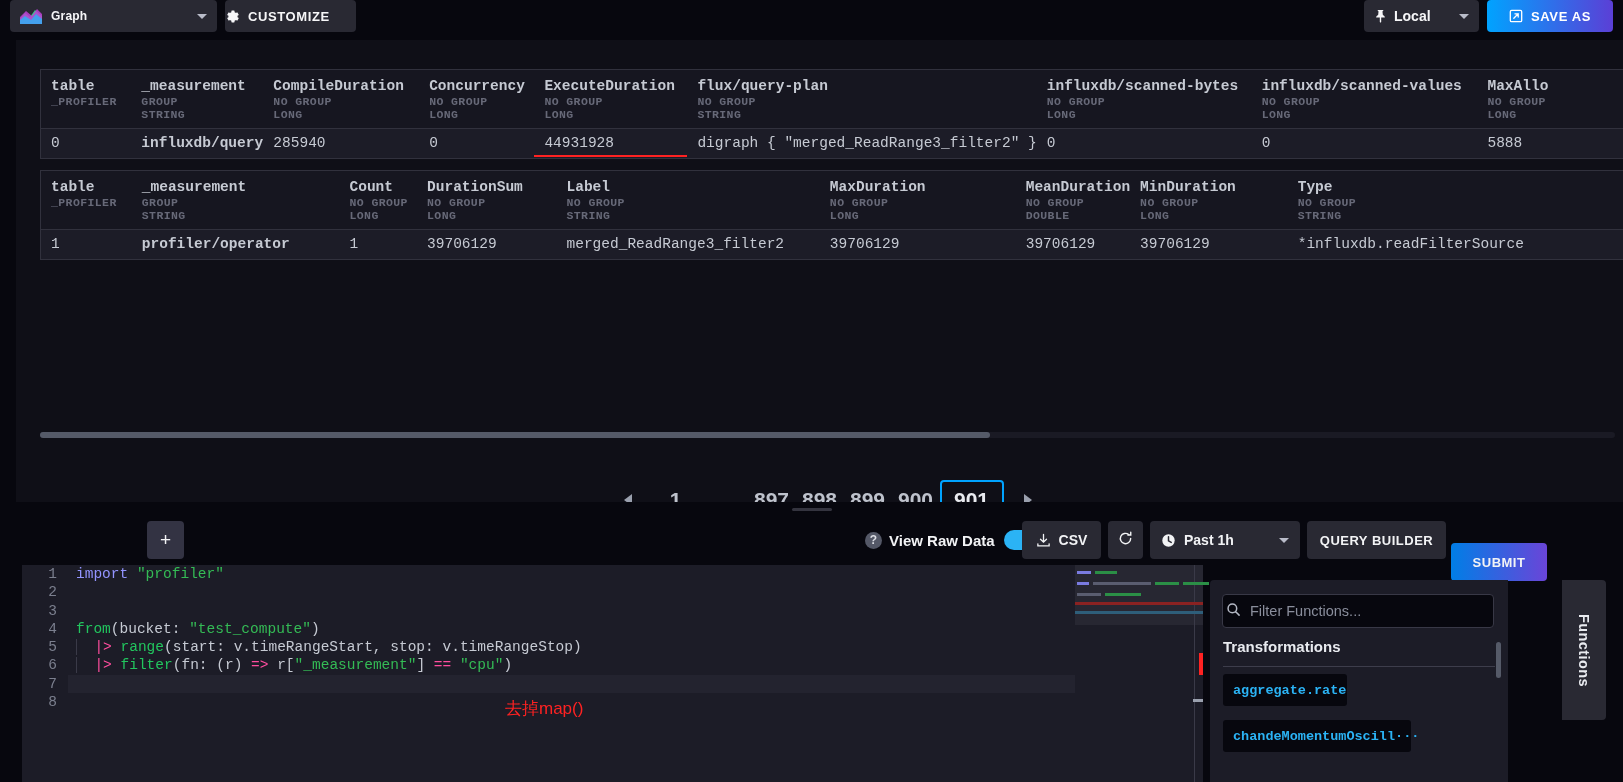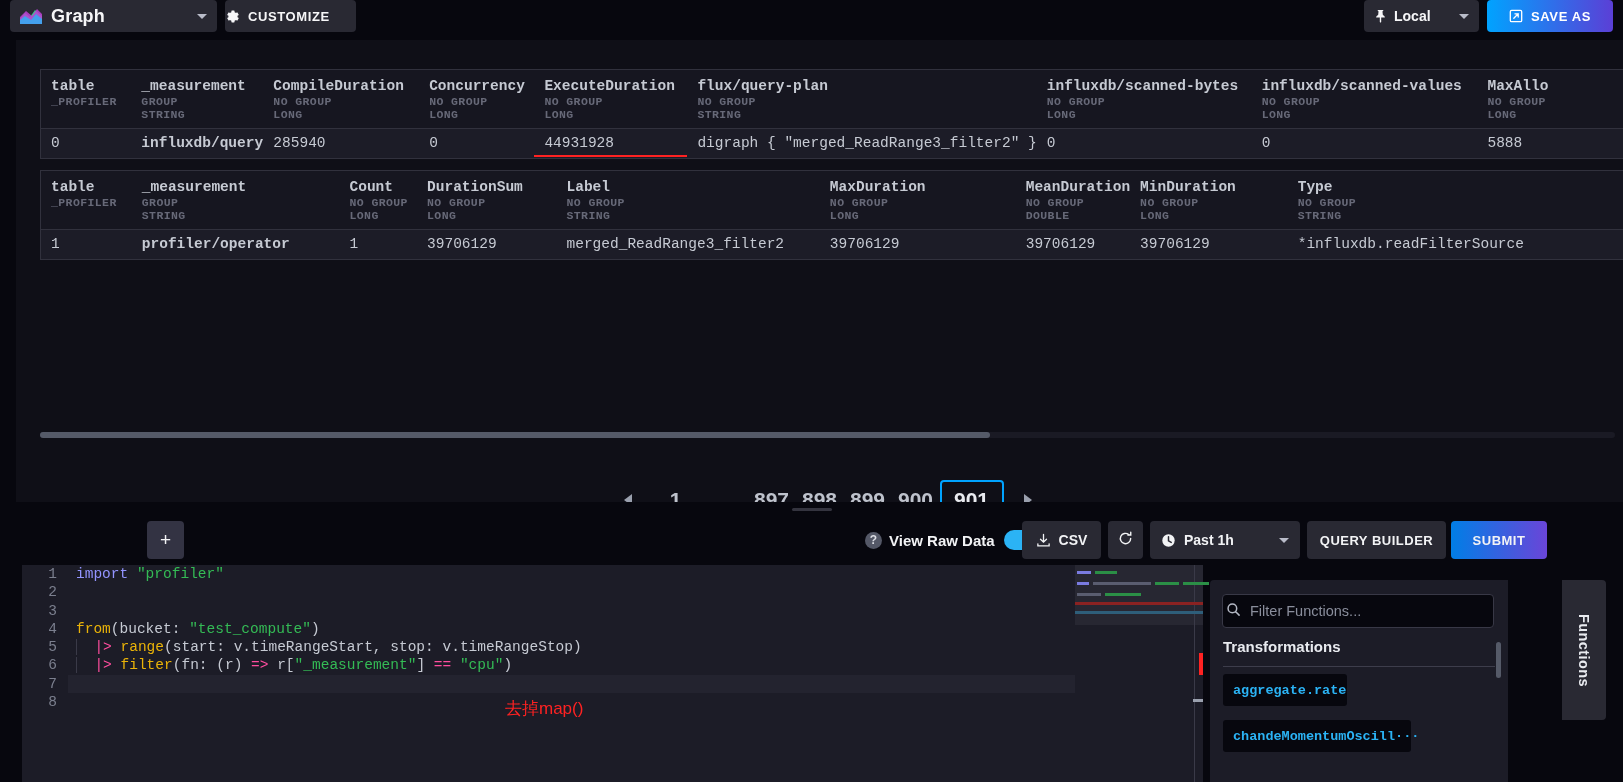--- a/index.html
+++ b/index.html
@@ -19,21 +19,21 @@
   .viz-dropdown {
     position: absolute; left: 10px; top: 0; width: 207px; height: 32px;
     background: #292933; border-radius: 4px;
     display: flex; align-items: center; padding: 0 10px;
     cursor: pointer;
   }
   .viz-icon {
     width: 22px; height: 16px; margin-right: 9px; flex: 0 0 auto;
   }
   .viz-label {
-    color: #f6f6f8; font-size: 18px; font-weight: bold;
+    color: #f6f6f8; font-size: 12px; font-weight: bold;
     letter-spacing: .2px; flex: 1 1 auto;
   }
   .caret {
     width: 0; height: 0; border-left: 5px solid transparent;
     border-right: 5px solid transparent; border-top: 5px solid #b9bcc9;
     flex: 0 0 auto;
   }
   .customize-btn {
     position: absolute; left: 225px; top: 0; width: 131px; height: 32px;
     background: #292933; border-radius: 4px;
@@ -189,20 +189,21 @@
     display: flex; align-items: center; justify-content: center;
     cursor: pointer; color: #f2f3f5;
   }
   #csv-btn  { left: 1022px; width: 79px; }
   #refresh-btn { left: 1108px; width: 35px; }
   #range-btn { left: 1150px; width: 150px; justify-content: flex-end; padding: 0 11px; }
   #qb-btn   { left: 1307px; width: 139px; }
   #submit-btn {
     left: 1451px; width: 96px;
     background: linear-gradient(to right, #007ee6 0%, #6a45d8 100%);
+    margin-top: 22px;
   }
   .tb-label { font-size: 13px; font-weight: bold; letter-spacing: .5px; }
   .tb-label.cap { font-size: 14px; letter-spacing: 0; }
   .tb-ico { margin-right: 8px; display: inline-flex; }
 
   
   .editor {
     position: absolute; left: 22px; top: 565px; width: 1053px; height: 217px;
     background: #1c1c27;
   }
@@ -216,21 +217,21 @@
   .ln {
     height: 18.3px; line-height: 18.3px;
     font-family: "Liberation Mono", monospace; font-size: 14.5px;
   }
   .gutter .ln { text-align: right; padding-right: 11px; color: #7b7f8e; }
   .code-area .ln { padding-left: 8px; color: #c6cad3; white-space: pre; }
   .code-area .ln.hl-line { background: #23232f; }
   .kw  { color: #9394ff; }
   .str { color: #34bb55; }
   .op  { color: #ff4d9e; }
-  .fn  { color: #eab308; }
+  .fn  { color: #22c55e; }
   .pipe{ color: #ff4d9e; }
   .plain { color: #c6cad3; }
   .indent-guide {
     border-left: 1px solid #3a3a48;
   }
   .annotation {
     position: absolute; left: 505px; top: 697px;
     color: #ff2222; font-size: 17px;
     font-family: "Liberation Sans", sans-serif;
     z-index: 20;

